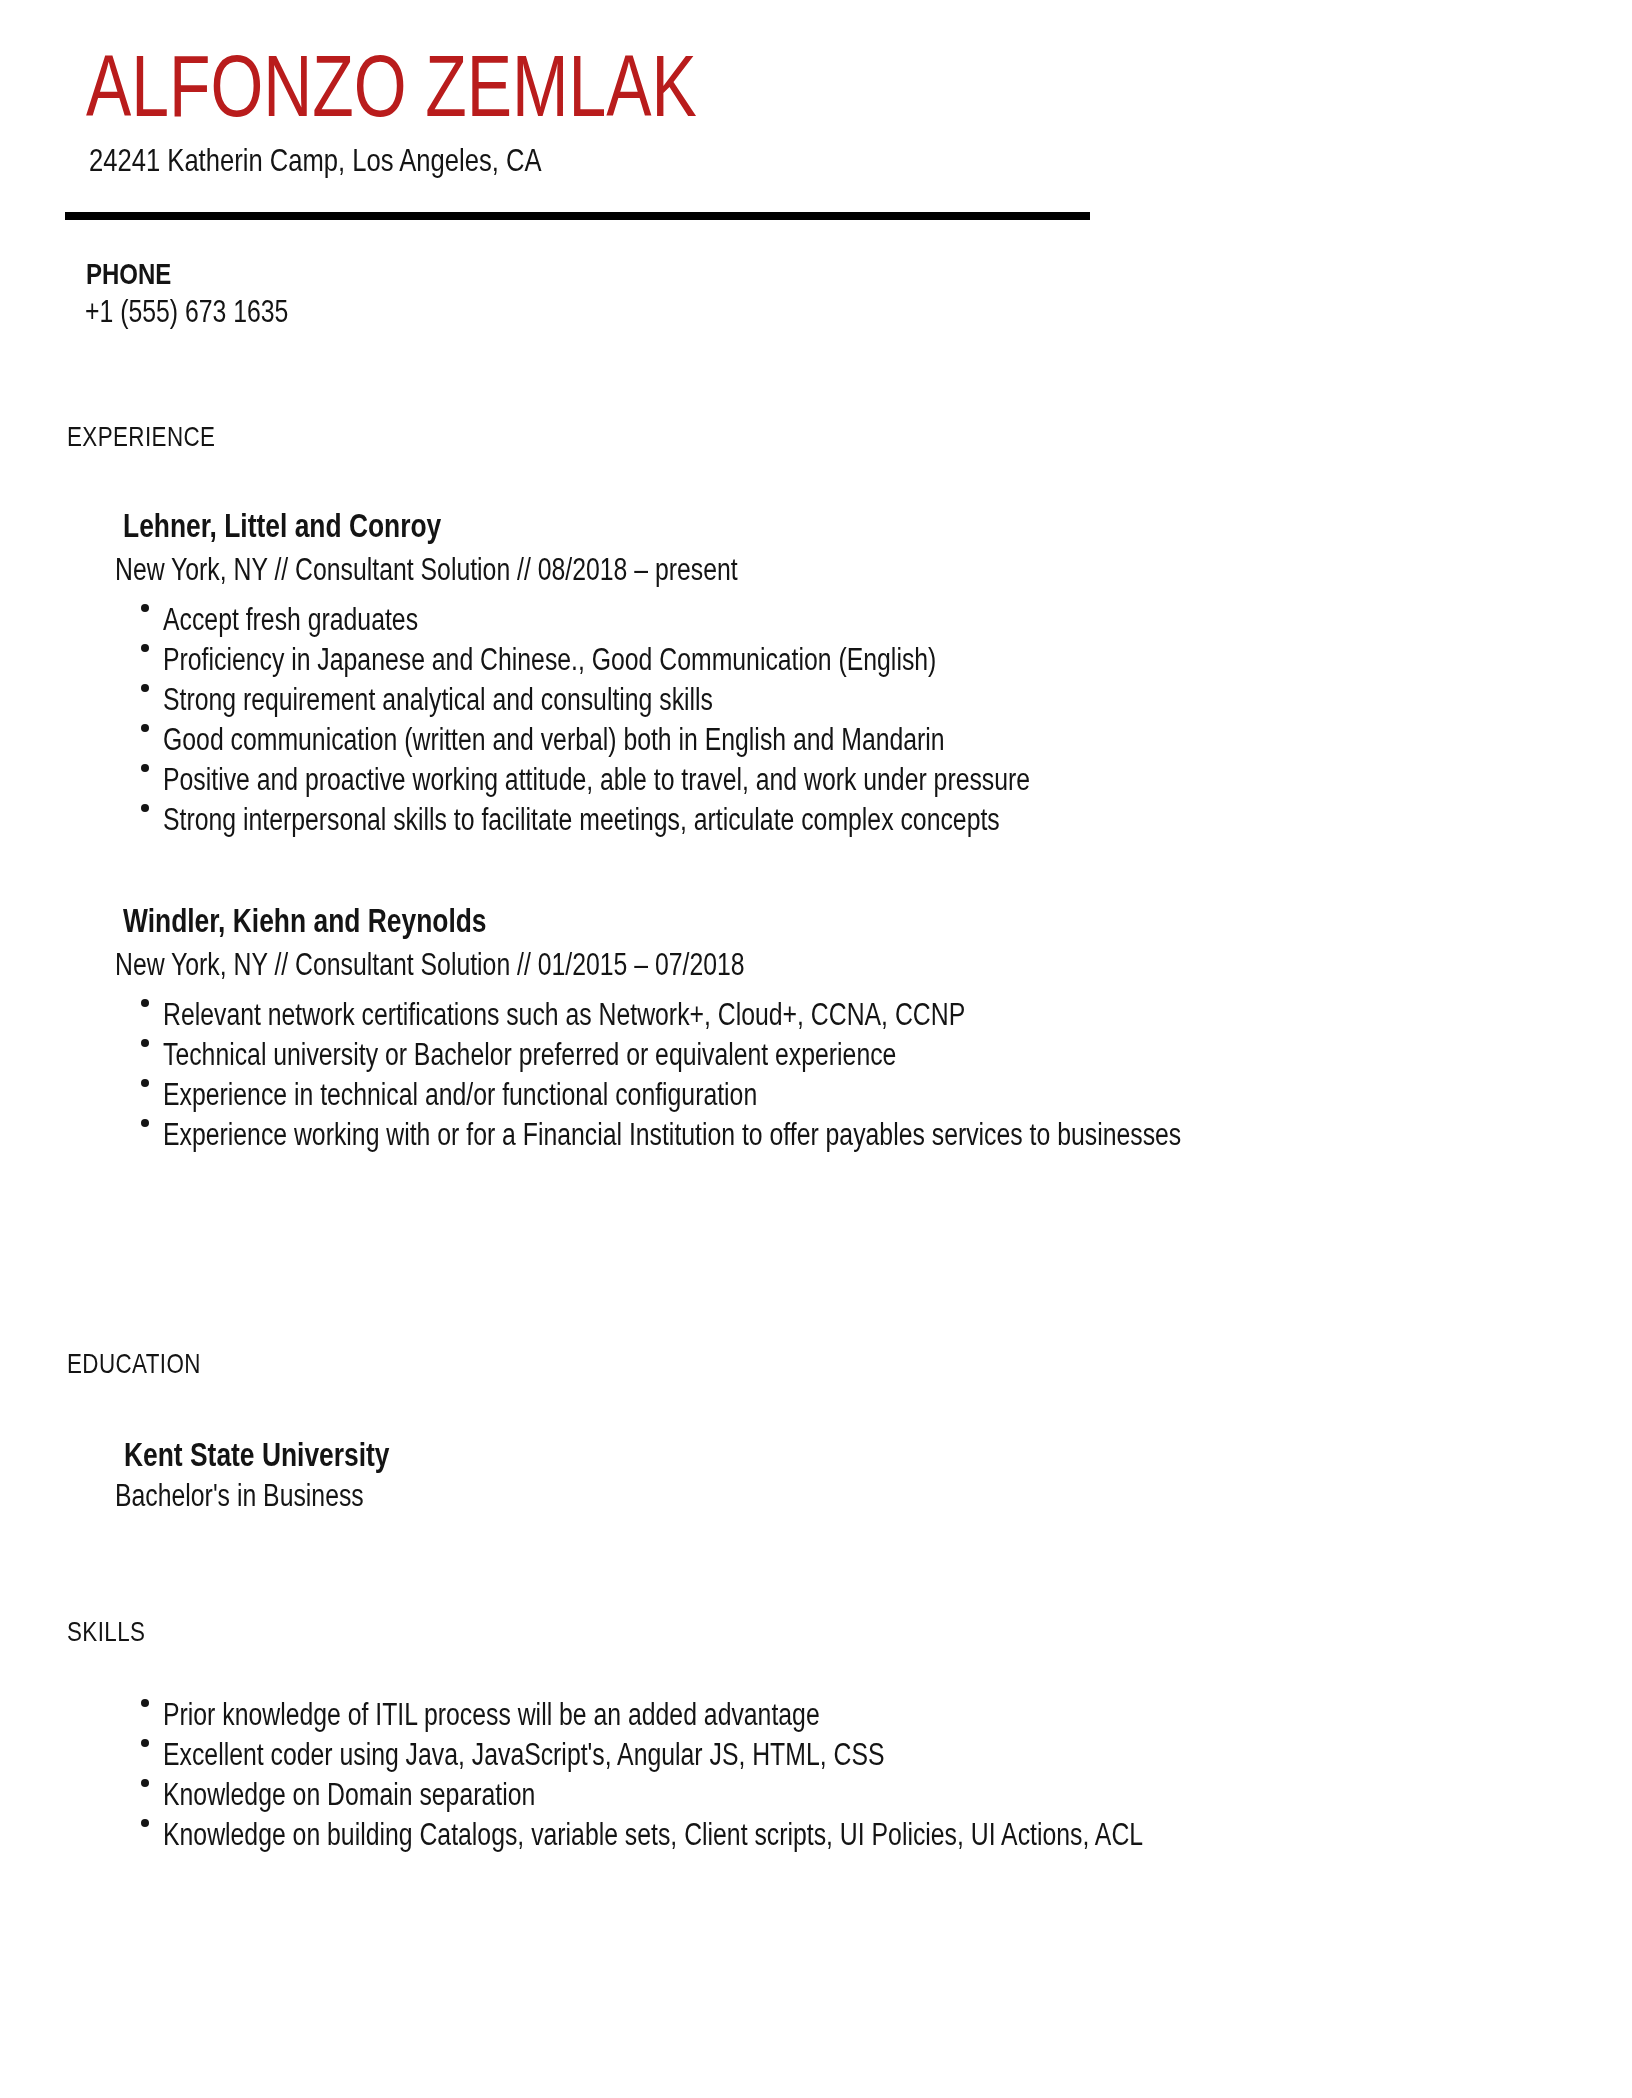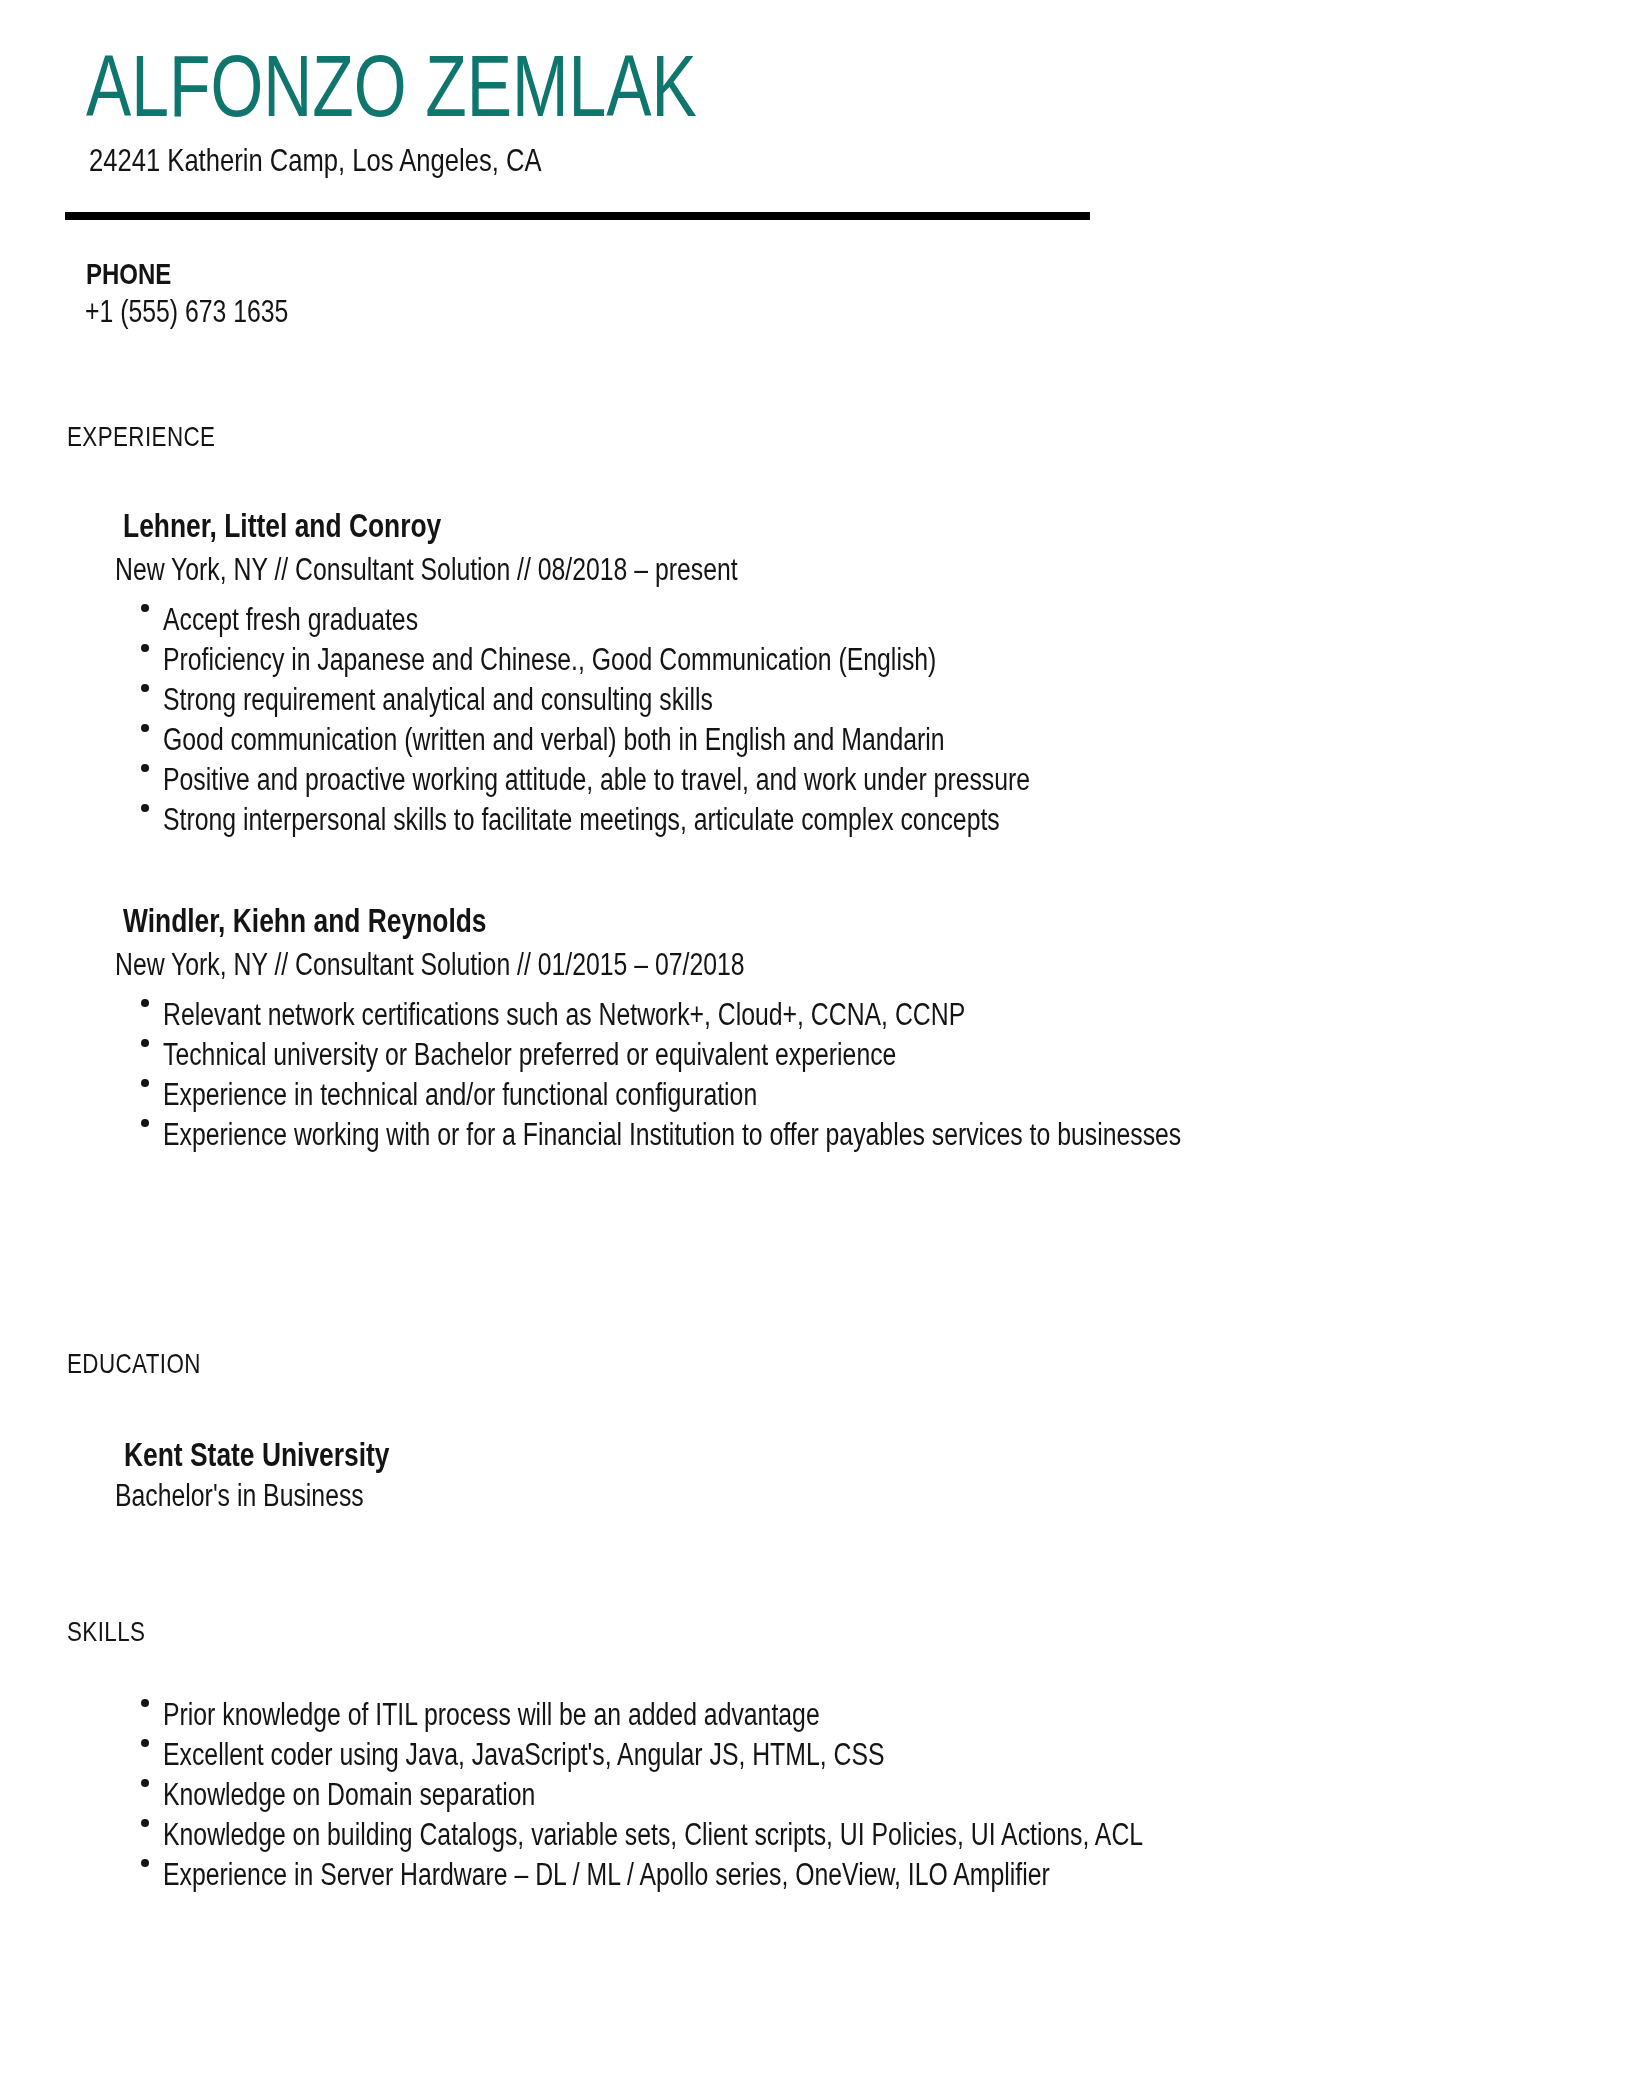--- a/index.html
+++ b/index.html
@@ -17,21 +17,21 @@
     white-space:nowrap;
   }
   
   .cx {
     display:inline-block;
     transform:scaleX(0.8);
     transform-origin:0 0;
     white-space:nowrap;
   }
   .cx-name { transform:scaleX(0.78); }
-  .f-name  { font-size:87px; font-weight:400; letter-spacing:0px; color:#0f766e; }
+  .f-name  { font-size:87px; font-weight:400; letter-spacing:0px; color:#b91c1c; }
   .f-addr  { font-size:32px; }
   .f-label { font-size:30px; font-weight:700; }
   .f-body  { font-size:31px; }
   .f-head  { font-size:28px; letter-spacing:0.5px; }
   .f-title { font-size:33px; font-weight:700;margin-left:9px; }
   .rule {
     position:absolute;
     left:65px; top:212px;
     width:1025px; height:8px;
     background:#000;
@@ -165,17 +165,13 @@
       <span class="b-dot"></span>
       <span class="b-text cx">Knowledge on Domain separation</span>
     </div>
 
     <div class="bullet">
       <span class="b-dot"></span>
       <span class="b-text cx">Knowledge on building Catalogs, variable sets, Client scripts, UI Policies, UI Actions, ACL</span>
     </div>
 
 
-    <div class="bullet">
-      <span class="b-dot"></span>
-      <span class="b-text cx">Experience in Server Hardware – DL / ML / Apollo series, OneView, ILO Amplifier</span>
-    </div>
   </div>
 
 </body></html>

